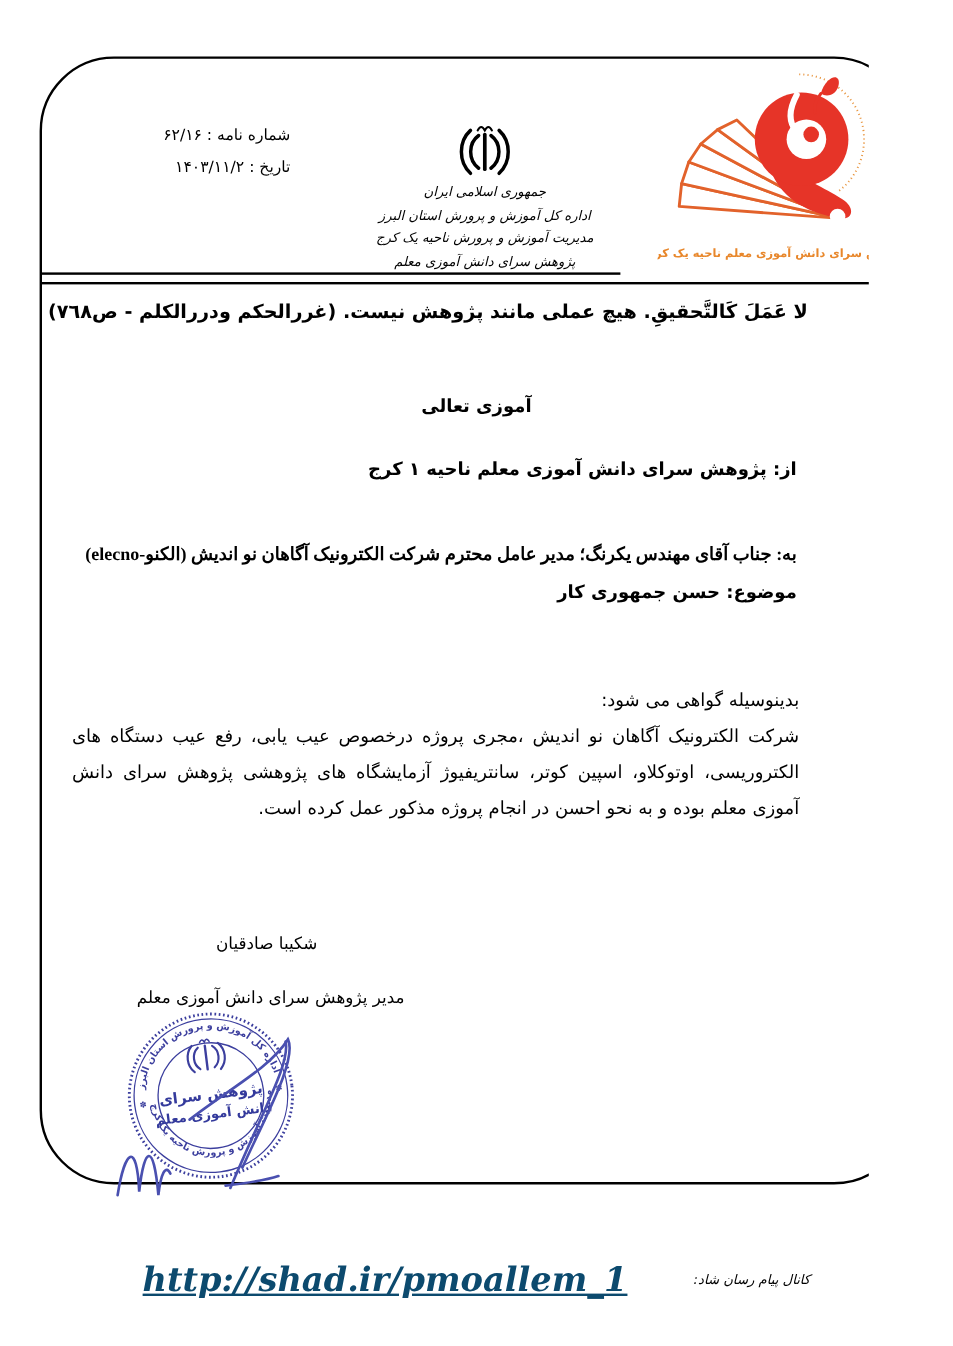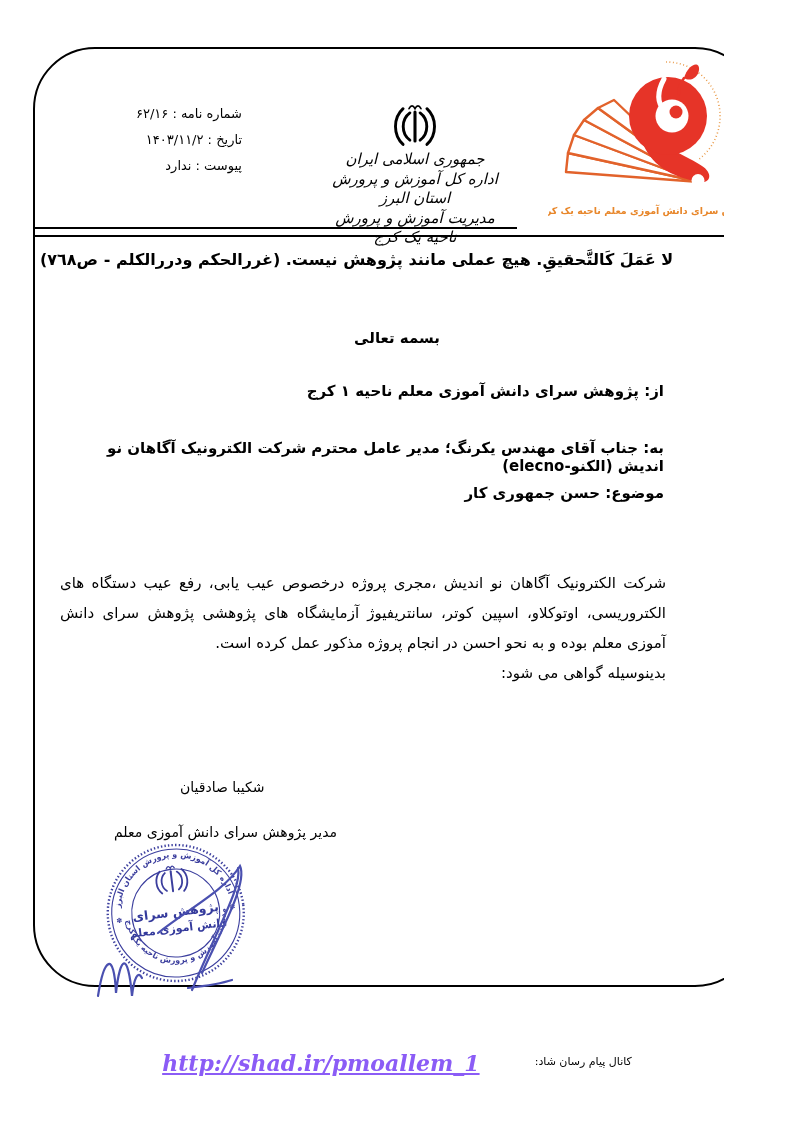--- a/index.html
+++ b/index.html
@@ -11,22 +11,22 @@
   #frame{
     left:33px;top:47px;width:720px;height:936px;
     border:2px solid #000;border-radius:62px;
   }
   .hline{height:2px;background:#000;}
   #meta{
     left:70px;top:101px;width:172px;direction:rtl;text-align:right;
     font-size:13px;line-height:26px;
   }
   #org{
-    left:320px;top:101px;width:190px;text-align:center;direction:rtl;
-    font-size:15px;font-style:italic;line-height:19.5px;
+    left:309px;top:101px;width:190px;text-align:center;direction:rtl;
+    font-size:11px;font-style:italic;line-height:19.5px;
   }
   #org .emblem-wrap{height:46px;margin-bottom:3px;}
   #quote{
     left:40px;top:250px;width:714px;text-align:left;direction:rtl;
     font-size:16px;font-weight:bold;letter-spacing:.2px;
   }
   #basmala{left:40px;top:329px;width:714px;text-align:center;font-weight:bold;font-size:15px;direction:rtl;}
   .letter-line{right:60px;left:62px;direction:rtl;text-align:right;font-weight:bold;font-size:15px;}
   #body-text{
     left:60px;right:58px;top:568px;direction:rtl;text-align:justify;
@@ -37,56 +37,56 @@
   #sig-title{left:78px;top:824px;font-size:14px;direction:rtl;margin-left:36px;}
   #stamp{left:106px;top:843px;transform:rotate(-7deg);}
   #footer-line1{
     left:40px;top:1016px;width:714px;text-align:center;direction:rtl;
     font-size:11px;font-style:italic;
   }
   #footer-line1 .sep{display:inline-block;width:26px;}
   #footer-line2{
     left:40px;top:1050px;width:714px;text-align:center;direction:rtl;
   }
-  #footer-line2 .label{font-size:11px;vertical-align:6px;margin-left:42px;}
+  #footer-line2 .label{font-size:11px;font-style:italic;vertical-align:6px;margin-left:42px;}
   #footer-line2 a{
     font-family:"DejaVu Serif",serif;font-style:italic;font-weight:bold;
-    font-size:22px;color:#8b5cf6;text-decoration:underline;margin-right:8px;
+    font-size:28px;color:#0c4a6e;text-decoration:underline;margin-right:8px;
     direction:ltr;unicode-bidi:embed;display:inline-block;
   }
 </style>
 </head>
 <body>
 
 <div id="page">
 
   <div id="frame" class="abs"></div>
 
   <div id="meta" class="abs">
     <div>شماره نامه : ۶۲/۱۶</div>
     <div>تاریخ : ۱۴۰۳/۱۱/۲</div>
-    <div>پیوست : ندارد</div>
   </div>
 
   <div id="org" class="abs">
     <div class="emblem-wrap">
       <svg width="52" height="46" viewBox="0 0 60 54" aria-hidden="true">
         <g stroke="#000" fill="none" stroke-linecap="round">
           <path d="M30,13 V47" stroke-width="3.6"></path>
           <path d="M23,9 q3.5,-6.5 7,0 q3.5,-6.5 7,0" stroke-width="2"></path>
           <path d="M24,14 A17,19 0 0 0 24,46" stroke-width="3.4"></path>
           <path d="M36,14 A17,19 0 0 1 36,46" stroke-width="3.4"></path>
           <path d="M16,9 A24,27 0 0 0 16,51" stroke-width="3.4"></path>
           <path d="M44,9 A24,27 0 0 1 44,51" stroke-width="3.4"></path>
         </g>
       </svg>
     </div>
     <div>جمهوری اسلامی ایران</div>
     <div>اداره کل آموزش و پرورش استان البرز</div>
     <div>مدیریت آموزش و پرورش ناحیه یک کرج</div>
+    <div>پژوهش سرای دانش آموزی معلم</div>
   </div>
 
   <div class="abs" style="left:548px;top:56px;">
     <svg width="200" height="165" viewBox="0 0 200 165">
 
       <g fill="#ffffff" stroke="#e2622b" stroke-width="2.4" stroke-linejoin="round">
         <path d="M152,126 L18,116 L20,97 Z"></path>
         <path d="M152,126 L20,97 L26,79 Z"></path>
         <path d="M152,126 L26,79 L36,64 Z"></path>
         <path d="M152,126 L36,64 L50,52 Z"></path>
@@ -106,29 +106,29 @@
 
       <text x="100" y="158" text-anchor="middle" font-size="9.5" font-weight="bold" fill="#e8872b" font-family="DejaVu Sans, sans-serif" direction="rtl">پژوهش سرای دانش آموزی معلم ناحیه یک کرج</text>
     </svg>
   </div>
 
   <div class="abs hline" style="left:35px;top:227px;width:482px;"></div>
   <div class="abs hline" style="left:35px;top:235px;width:718px;"></div>
 
   <div id="quote" class="abs">لا عَمَلَ كَالتَّحقيقِ.  هیچ عملی مانند پژوهش نیست. (غررالحکم ودررالکلم - ص٧٦٨)</div>
 
-  <div id="basmala" class="abs">بسمه تعالی</div>
+  <div id="basmala" class="abs">آموزی تعالی</div>
 
   <div class="abs letter-line" style="top:382px;">از: پژوهش سرای دانش آموزی معلم ناحیه ۱ کرج</div>
-  <div class="abs letter-line" style="top:439px;">به: جناب آقای مهندس یکرنگ؛ مدیر عامل محترم شرکت الکترونیک آگاهان نو اندیش (الکنو-elecno)</div>
+  <div class="abs letter-line" style="top:453px;font-family:Liberation Serif, serif;">به: جناب آقای مهندس یکرنگ؛ مدیر عامل محترم شرکت الکترونیک آگاهان نو اندیش (الکنو-elecno)</div>
   <div class="abs letter-line" style="top:484px;">موضوع: حسن جمهوری کار</div>
 
   <div id="body-text" class="abs">
+    <p>بدینوسیله گواهی می شود:</p>
     <p>شرکت الکترونیک آگاهان نو اندیش ،مجری پروژه درخصوص عیب یابی، رفع عیب دستگاه های الکتروریسی، اوتوکلاو، اسپین کوتر، سانتریفیوژ آزمایشگاه های پژوهشی پژوهش سرای دانش آموزی معلم بوده و به نحو احسن در انجام پروژه مذکور عمل کرده است.</p>
-    <p>بدینوسیله گواهی می شود:</p>
   </div>
 
   <div id="sig-name" class="abs">شکیبا صادقیان</div>
   <div id="sig-title" class="abs">مدیر پژوهش سرای دانش آموزی معلم</div>
 
   <div id="stamp" class="abs">
     <svg width="140" height="140" viewBox="0 0 140 140">
       <defs>
         <path id="st-top" d="M 14,70 A 56,56 0 1 1 126,70"></path>
         <path id="st-bot" d="M 20,70 A 50,50 0 0 0 120,70"></path>

